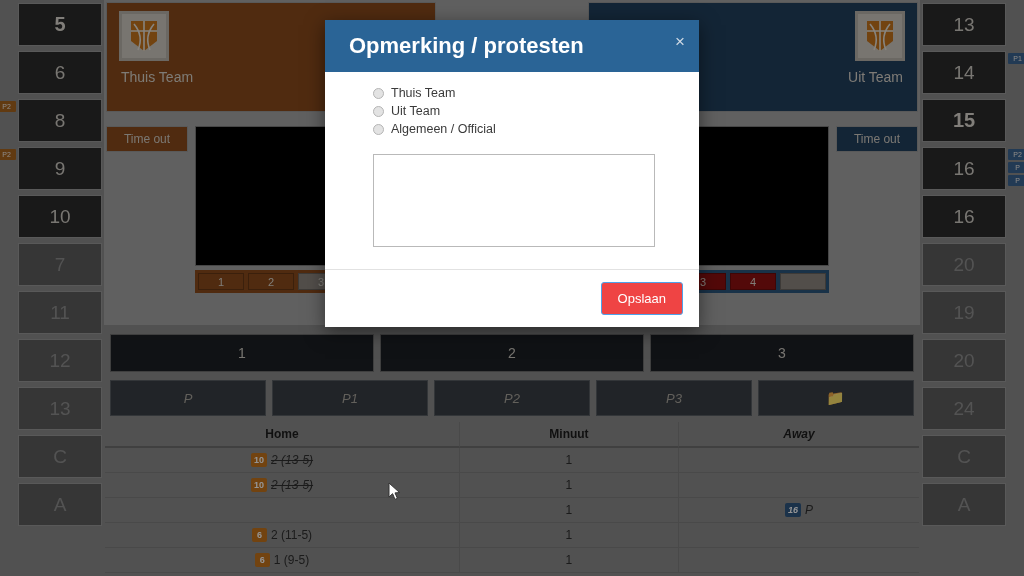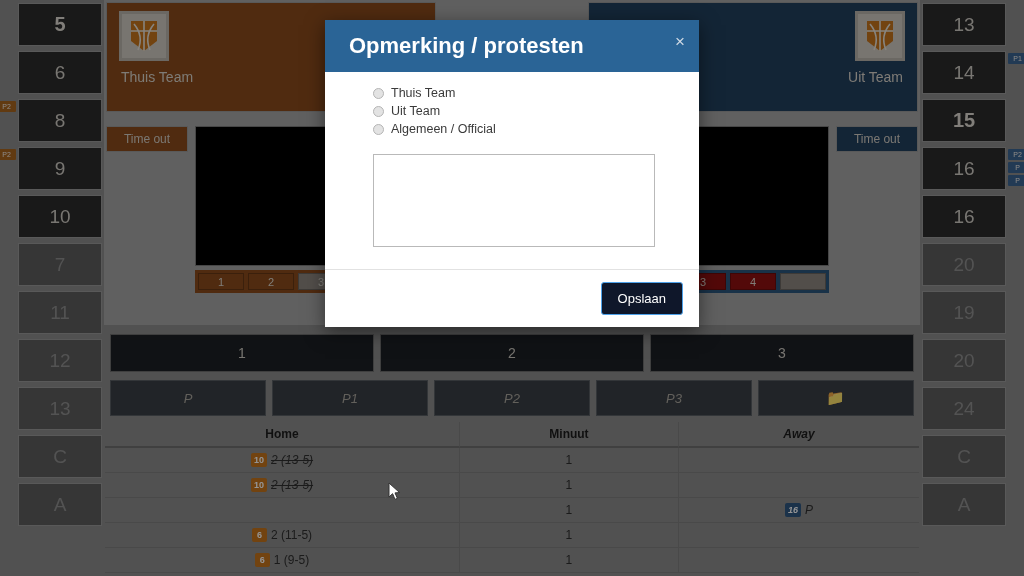--- a/index.html
+++ b/index.html
@@ -202,21 +202,21 @@
     border: 1px solid #b9b9b9; background: #fff;
     resize: none; font-family: "Liberation Sans", sans-serif;
     font-size: 12px; padding: 5px;
   }
   .modal-foot {
     border-top: 1px solid #e2e2e2;
     padding: 12px 16px; display: flex; justify-content: flex-end;
     min-height: 58px;
   }
   .save-btn {
-    background: #0f172a; color: #fff; border: 1px solid #4ea2ea;
+    background: #ef4444; color: #fff; border: 1px solid #4ea2ea;
     border-radius: 3px; font-size: 13px;
     padding: 7px 16px; cursor: pointer;
     font-family: "Liberation Sans", sans-serif;
   }
 
   
   .cursor { position: absolute; left: 388px; top: 482px; z-index: 70; }
 </style>
 </head>
 <body>

